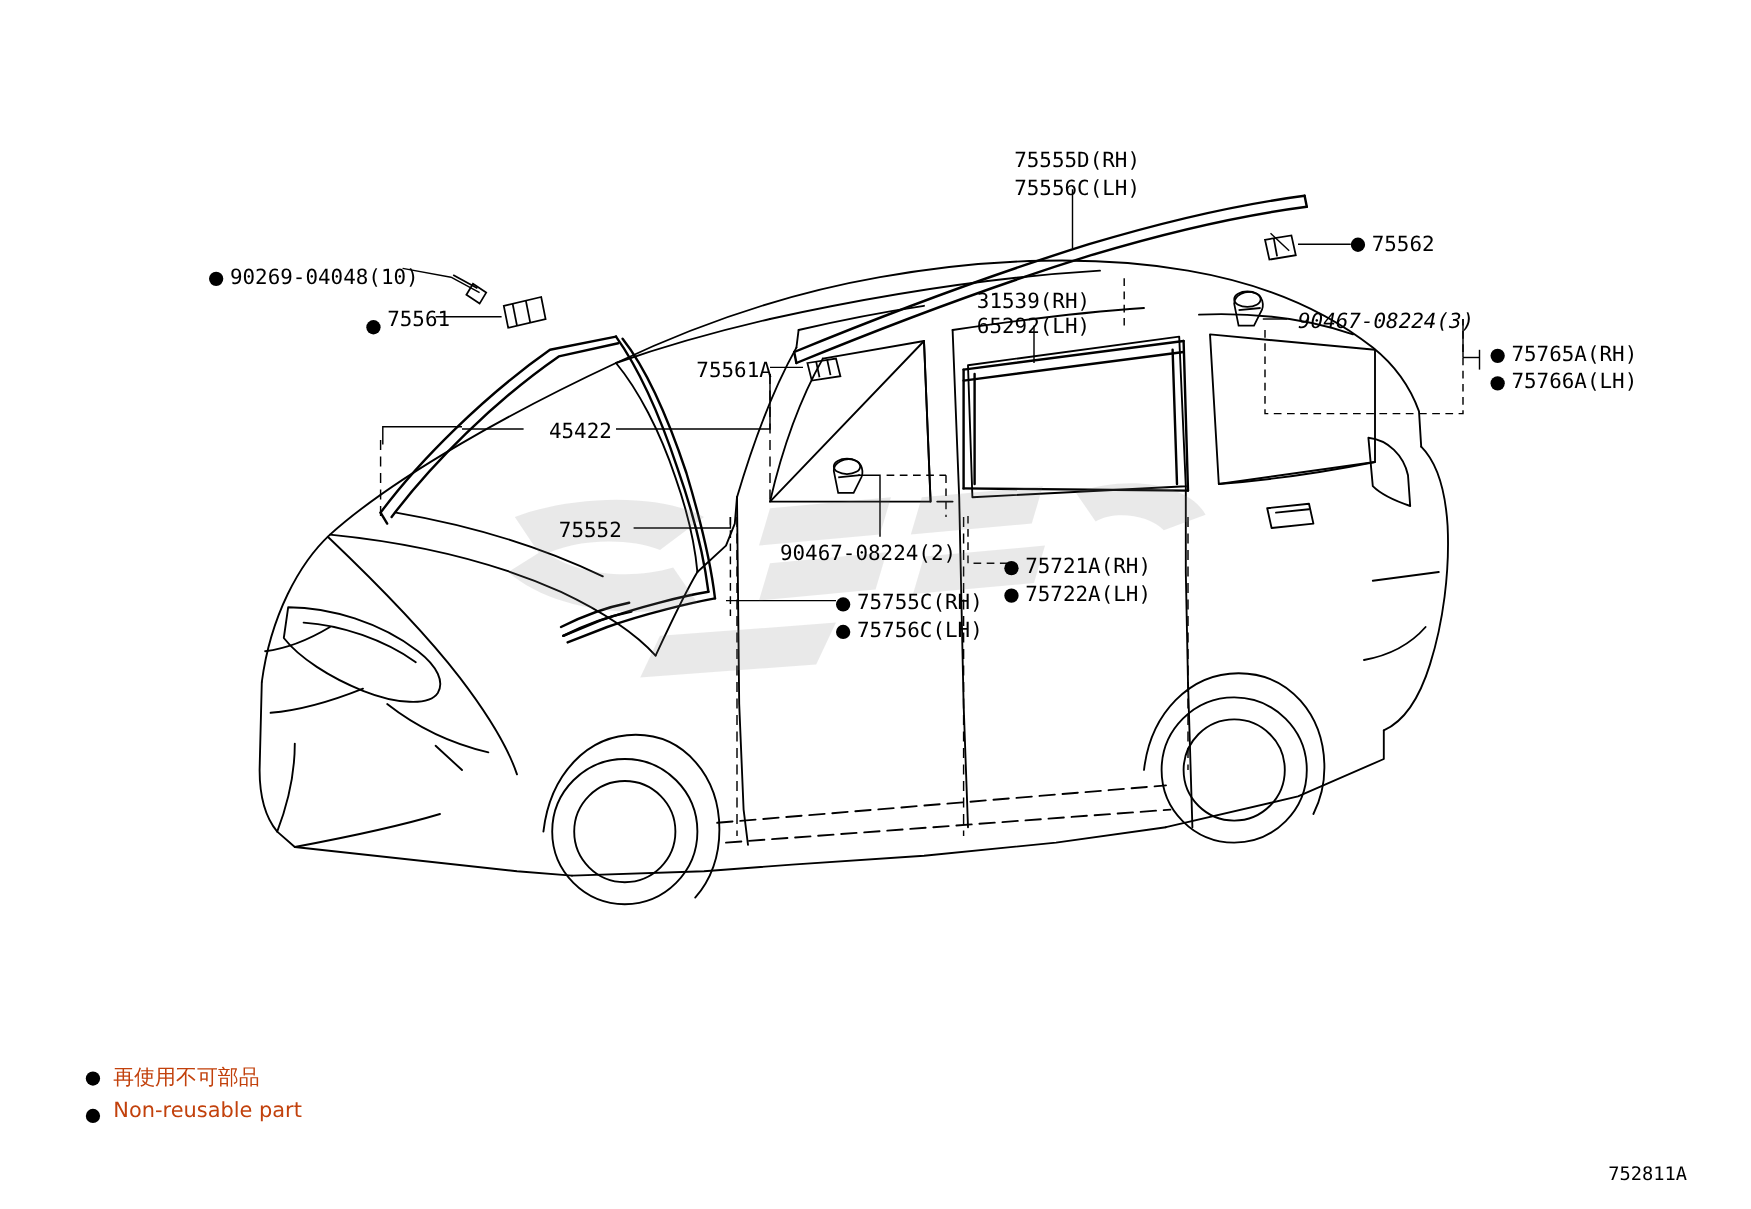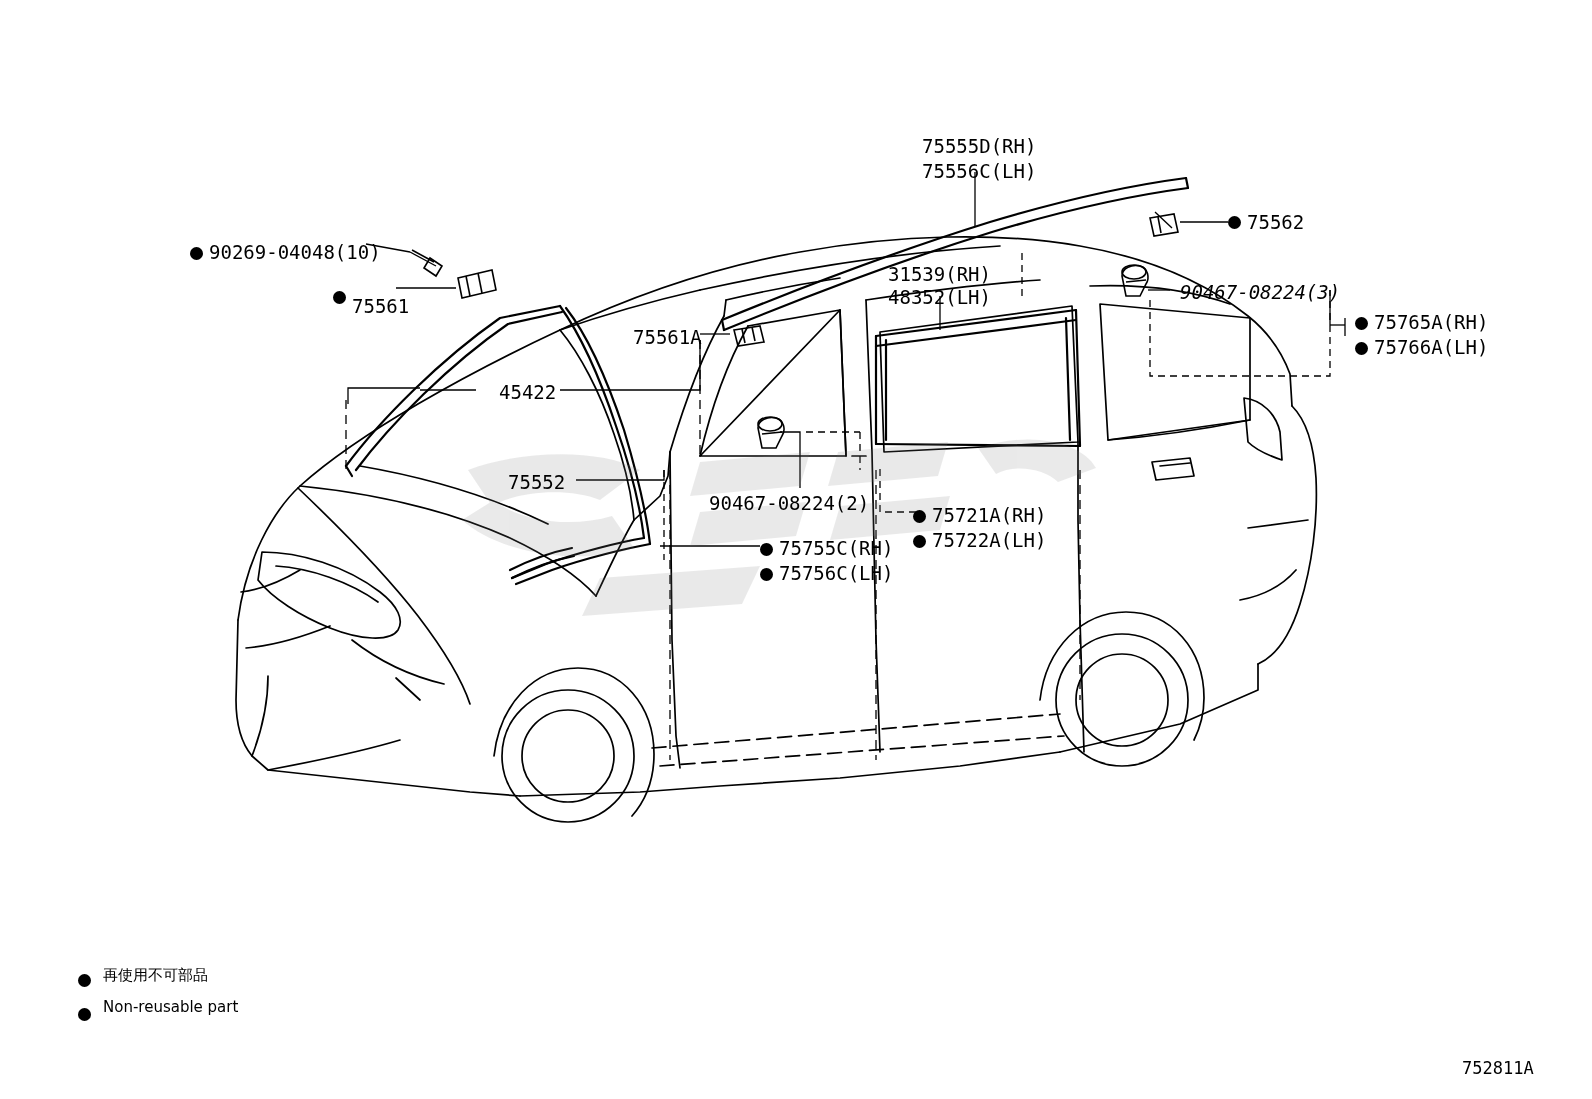--- a/index.html
+++ b/index.html
@@ -26,22 +26,22 @@
   .bullet {
     position: absolute;
     width: 13px;
     height: 13px;
     border-radius: 50%;
     background: #000000;
   }
   .legend {
     position: absolute;
     font-family: "DejaVu Sans", sans-serif;
-    font-size: 15px;
-    color: #000000;
+    font-size: 19px;
+    color: #c2410c;
     white-space: pre;
   }
   .figno {
     position: absolute;
     font-family: "DejaVu Sans Mono", monospace;
     font-size: 17px;
     color: #000000;
   }
   svg.art {
     position: absolute;
@@ -265,26 +265,26 @@
   <div class="label" style="left:922px; top:135px;">75555D(RH)</div>
   <div class="label" style="left:922px; top:160px;">75556C(LH)</div>
 
   <span class="bullet" style="left:1228px; top:216px;"></span>
   <div class="label" style="left:1247px; top:211px;">75562</div>
 
   <span class="bullet" style="left:190px; top:247px;"></span>
   <div class="label" style="left:209px; top:241px;">90269-04048(10)</div>
 
   <div class="label" style="left:888px; top:263px;">31539(RH)</div>
-  <div class="label" style="left:888px; top:286px;">48352(LH)</div>
+  <div class="label" style="left:888px; top:286px;">65292(LH)</div>
 
   <div class="label" style="left:1180px; top:281px;font-style:italic;">90467-08224(3)</div>
 
   <span class="bullet" style="left:333px; top:291px;"></span>
-  <div class="label" style="left:352px; top:295px;text-align:right;">75561</div>
+  <div class="label" style="left:352px; top:279px;text-align:right;">75561</div>
 
   <span class="bullet" style="left:1355px; top:317px;"></span>
   <div class="label" style="left:1374px; top:311px;">75765A(RH)</div>
 
   <span class="bullet" style="left:1355px; top:342px;"></span>
   <div class="label" style="left:1374px; top:336px;">75766A(LH)</div>
 
   <div class="label" style="left:633px; top:326px;">75561A</div>
 
   <div class="label" style="left:499px; top:381px;">45422</div>

